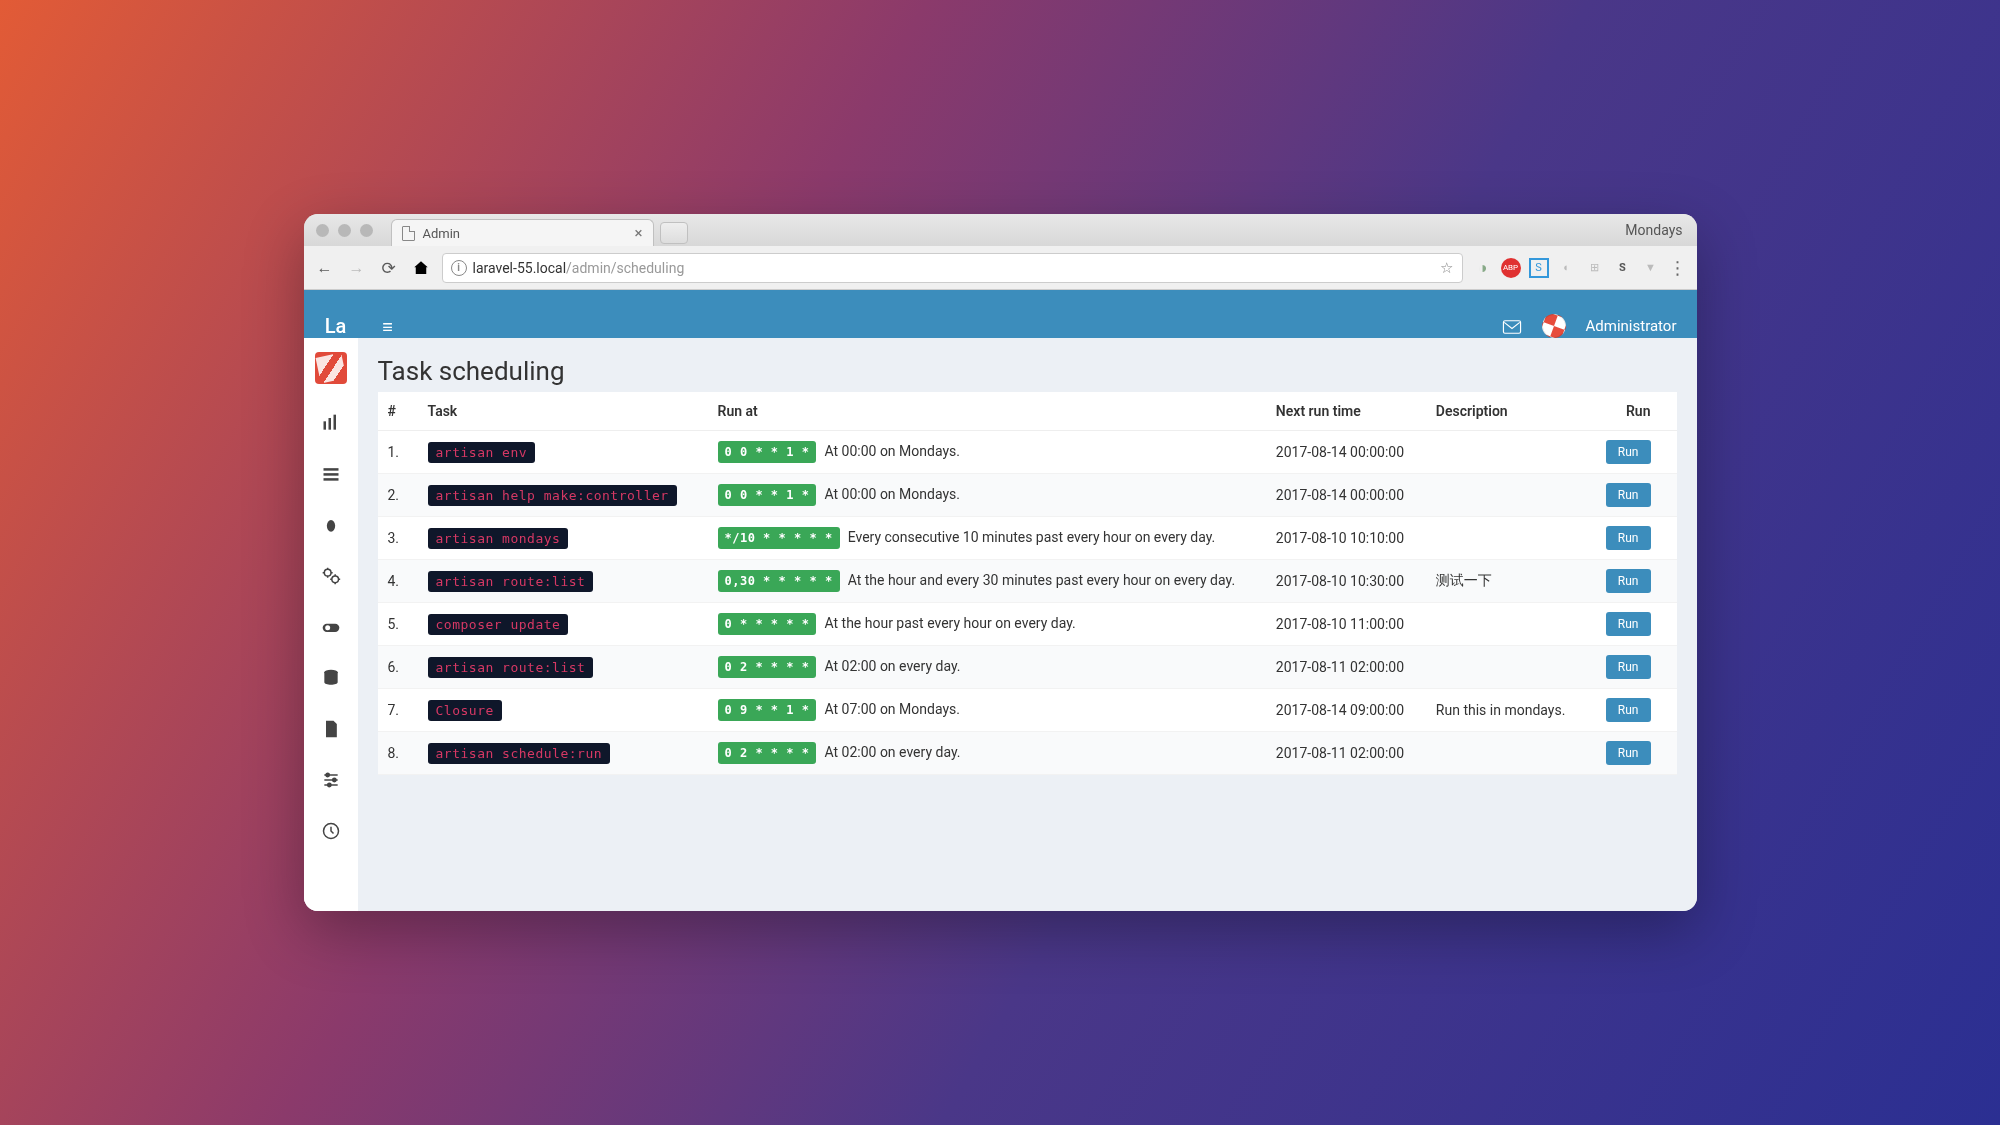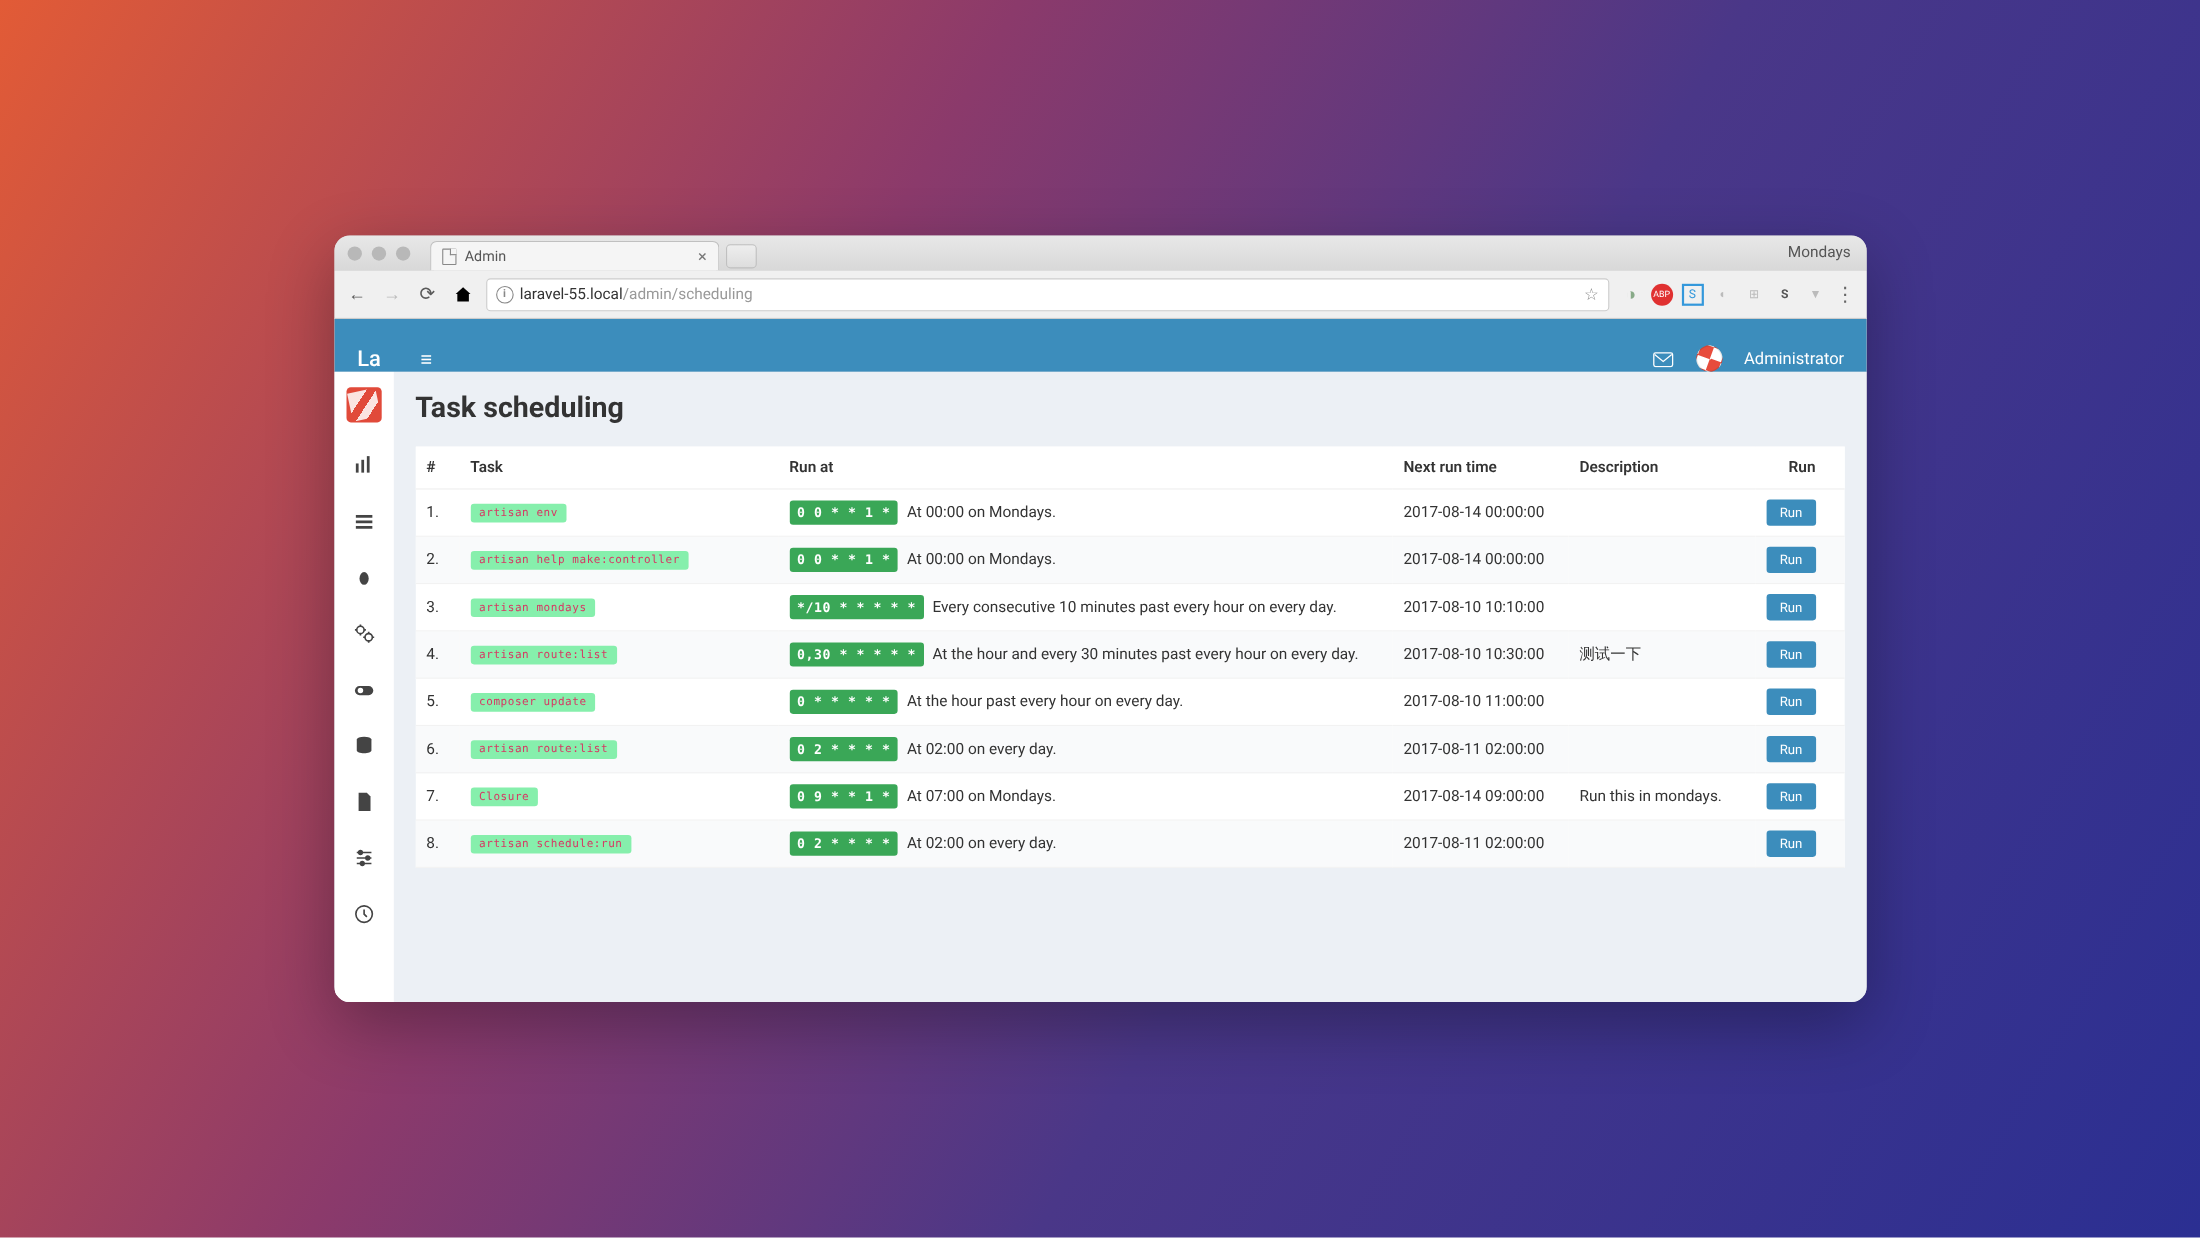--- a/index.html
+++ b/index.html
@@ -40,26 +40,26 @@
 .avatar{width:24px;height:24px;border-radius:50%;background:conic-gradient(#fff 0 25%,#e74c3c 25% 50%,#fff 50% 75%,#e74c3c 75%);transform:rotate(20deg);border:1px solid rgba(0,0,0,.1)}
 .username{font-size:15px}
 .appbody{flex:1;display:flex;background:#ecf0f5;overflow:hidden}
 .sidebar{width:54px;background:#fff;display:flex;flex-direction:column;align-items:center;padding-top:14px;gap:27px}
 .sideicon{width:24px;height:24px;display:flex;align-items:center;justify-content:center;color:#444}
 .sideicon svg{width:20px;height:20px;fill:currentColor}
 .sideicon.stroke svg{fill:none;stroke:currentColor;stroke-width:1.8}
 .brand{width:32px;height:32px;background:#e14a3a;border-radius:4px;position:relative;overflow:hidden}
 .brand::before{content:"";position:absolute;inset:3px;background:linear-gradient(135deg,#fff 0 35%,transparent 35% 55%,#fff 55% 75%,transparent 75%);opacity:.85;transform:rotate(-12deg)}
 .content{flex:1;padding:18px 20px;overflow:auto}
-.pagetitle{font-size:26px;color:#333;font-weight:700;margin-bottom:20px}
+.pagetitle{font-size:26px;color:#333;font-weight:400;margin-bottom:6px}
 table{width:100%;border-collapse:collapse;background:#fff;font-size:14px}
 th{text-align:left;padding:11px 10px;border-bottom:1px solid #eee;font-weight:600;color:#333;background:#fff}
 td{padding:9px 10px;border-bottom:1px solid #f2f2f2;color:#333;vertical-align:middle}
 tbody tr:nth-child(even){background:#f9fafb}
-.cmd{background:#86efac;color:#d63864;font-family:Menlo,Consolas,monospace;font-size:10px;padding:3px 8px;border-radius:3px;display:inline-block;letter-spacing:0.5px}
+.cmd{background:#0f172a;color:#d63864;font-family:Menlo,Consolas,monospace;font-size:13px;padding:3px 8px;border-radius:3px;display:inline-block;letter-spacing:0.5px}
 .cron{background:#3aa757;color:#fff;font-family:Menlo,Consolas,monospace;font-size:12px;padding:4px 7px;border-radius:3px;display:inline-block;margin-right:8px;font-weight:600;letter-spacing:0.5px}
 .runbtn{background:#3c8dbc;color:#fff;border:none;padding:5px 12px;border-radius:3px;font-size:12px;cursor:pointer}
 th:last-child,td:last-child{text-align:right;padding-right:26px}
 </style>
 </head>
 <body>
 
 <div class="window">
   <div class="titlebar">
     <div class="traffic">

